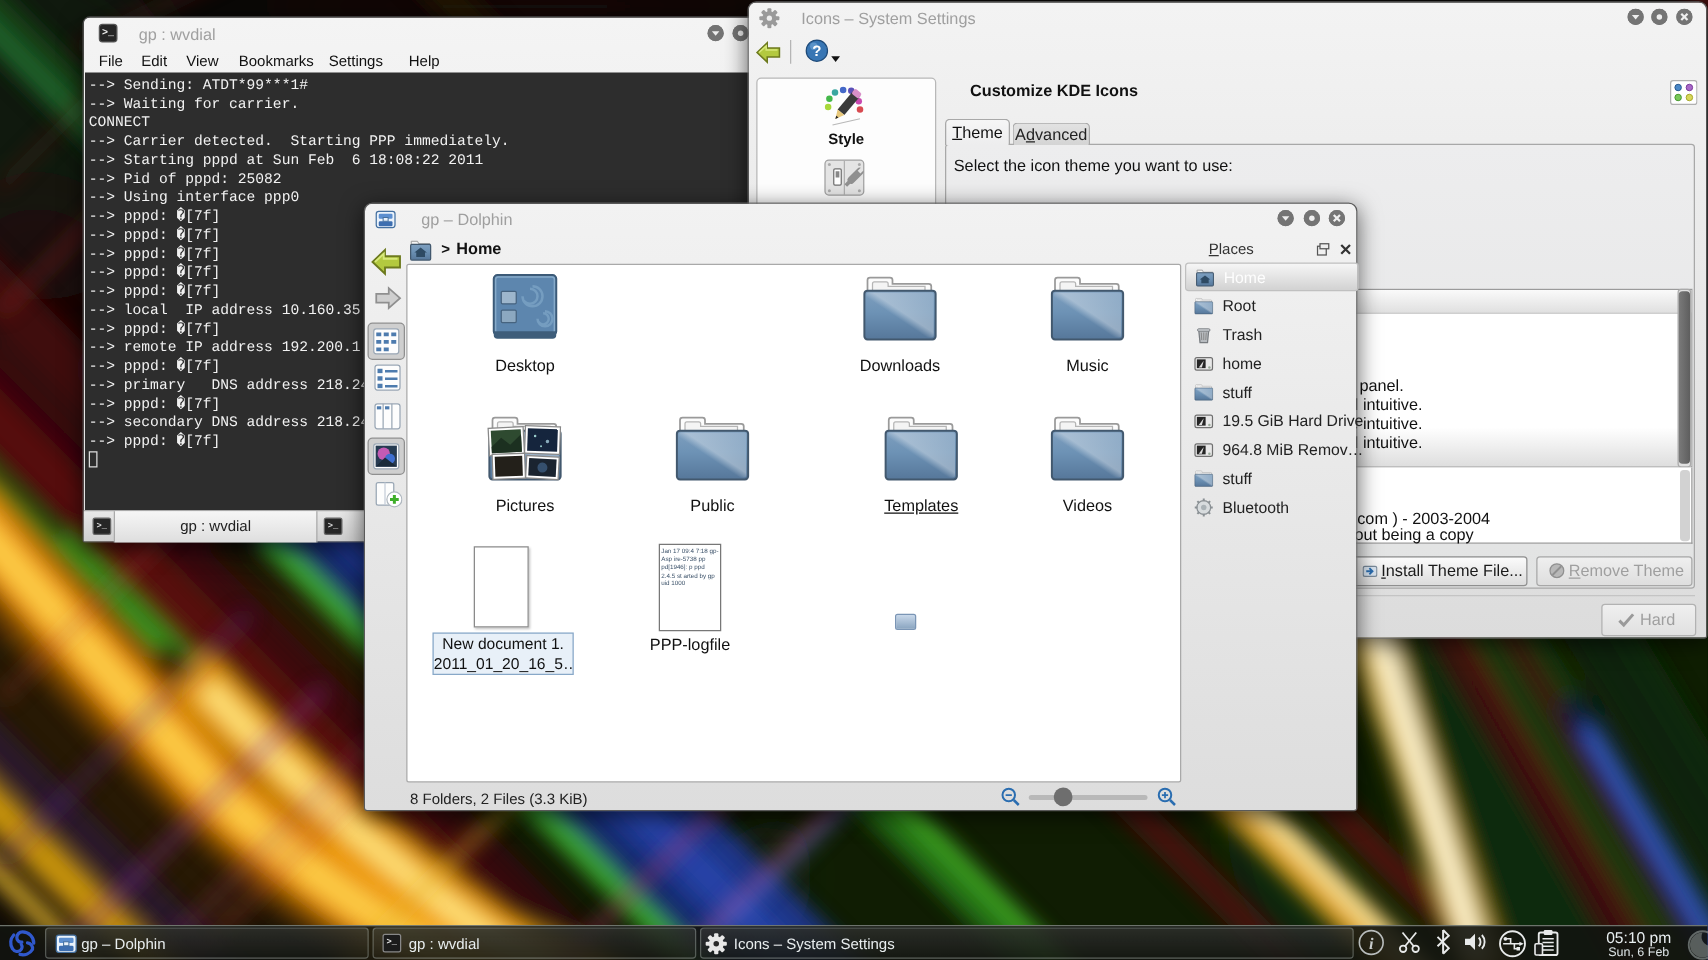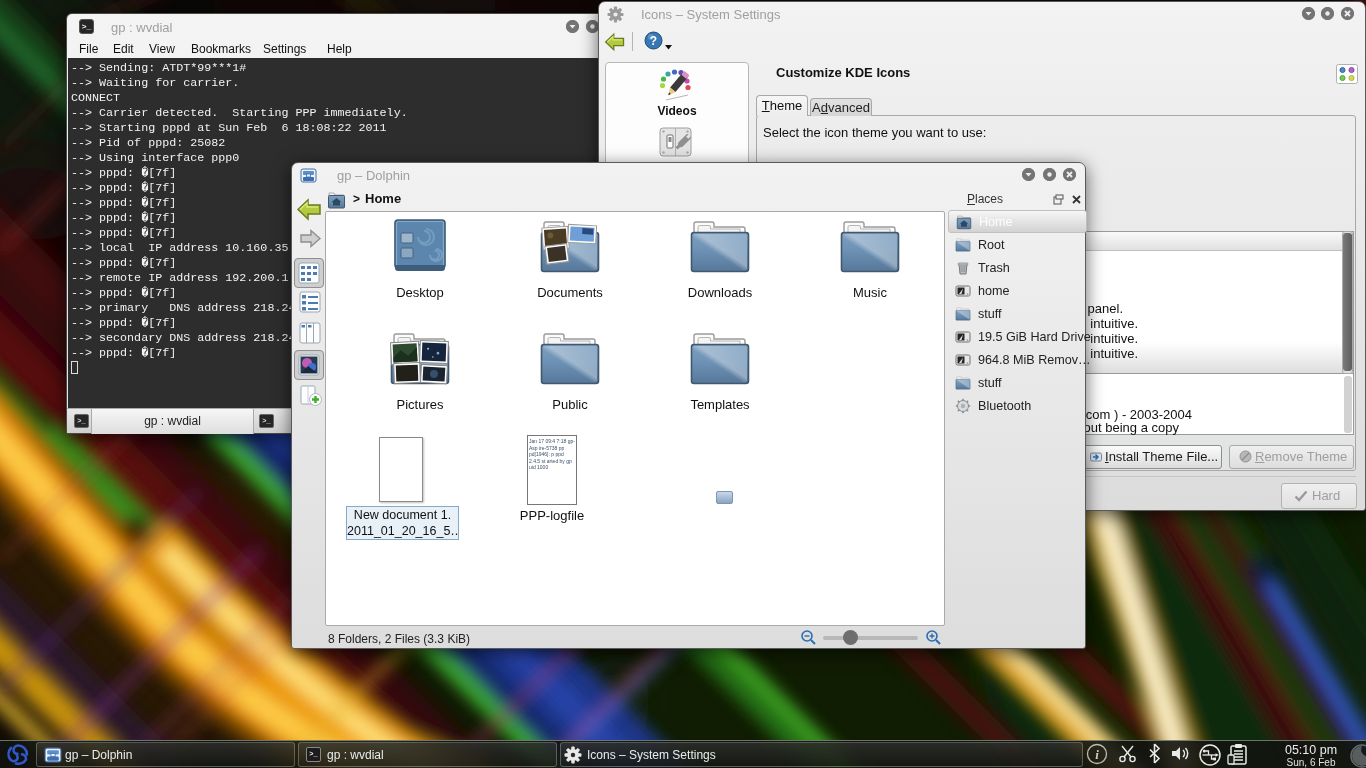--- a/index.html
+++ b/index.html
@@ -250,21 +250,21 @@
         <circle cx="30" cy="18.5" r="2.6" fill="#d84a50"></circle>
       </g>
     <g transform="rotate(40 18 17)">
         <rect x="14.5" y="2" width="7" height="20" fill="#3a3a3a"></rect>
         <rect x="14.5" y="0" width="7" height="5" rx="1.5" fill="#d890c8"></rect>
         <path d="M14.5 22 L18 29 L21.5 22 Z" fill="#e8c87a"></path>
         <path d="M16.8 26.5 L18 29 L19.2 26.5 Z" fill="#222"></path>
       </g>
     <path d="M8 31 L30 26" stroke="#b8b8b8" stroke-width="1"></path>
   </svg>
-  <span style="position:absolute;left:6px;top:102px;width:144px;text-align:center;font-size:12px;font-weight:bold;color:#111;">Videos</span>
+  <span style="position:absolute;left:6px;top:102px;width:144px;text-align:center;font-size:12px;font-weight:bold;color:#111;">Style</span>
   <svg style="position:absolute;left:60px;top:125px" width="33" height="30" viewBox="0 0 33 30">
       <rect x="1" y="1" width="31" height="28" rx="3" fill="#e4e4e4" stroke="#a0a0a0"></rect>
       <circle cx="4.5" cy="4.5" r="1.2" fill="#aaa"></circle>
       <circle cx="28.5" cy="4.5" r="1.2" fill="#aaa"></circle>
       <circle cx="4.5" cy="25.5" r="1.2" fill="#aaa"></circle>
       <circle cx="28.5" cy="25.5" r="1.2" fill="#aaa"></circle>
       <path d="M16.5 1 L16.5 29" stroke="#b0b0b0"></path>
       <rect x="8" y="8" width="6" height="13" rx="1" fill="#fff" stroke="#707070"></rect>
       <rect x="9.5" y="10" width="3" height="5" fill="#888"></rect>
       <g transform="rotate(45 24 15)">
@@ -438,40 +438,20 @@
         <rect x="8.5" y="6.5" width="47" height="45" rx="2" fill="none" stroke="#86aac9" stroke-width="1.2"></rect>
         <g stroke="#7ba3c5" stroke-width="2" fill="none" opacity="0.8">
           <path d="M38 14 a8 8 0 1 1 -8 8 a6 6 0 1 0 6 -6"></path>
           <path d="M48 34 a6 6 0 1 1 -6 6 a4.5 4.5 0 1 0 4.5 -4.5"></path>
         </g>
         <rect x="13" y="18" width="12" height="10" rx="1" fill="#9db6cc" stroke="#46637f"></rect>
         <rect x="13" y="33" width="12" height="10" rx="1" fill="#8ca8c0" stroke="#46637f"></rect>
         <path d="M7 50 L57 50 L57 53 Q57 56 54 56 L10 56 Q7 56 7 53 Z" fill="#3e5d7a"></path>
       </svg>
       <span class="lb">Desktop</span>
-    </div>
-  <div class="fitem" style="left:185px;top:52px;">
-      <svg class="ic" width="64" height="64" viewBox="0 0 64 64">
-        <use href="#folder"></use>
-        <g transform="rotate(-4 20 30)">
-          <rect x="5" y="12" width="26" height="22" fill="#fff" stroke="#999"></rect>
-          <rect x="7" y="14" width="22" height="18" fill="#4a3b24"></rect>
-          <circle cx="13" cy="20" r="3" fill="#6a5a3a"></circle>
-        </g>
-        <g transform="rotate(3 42 22)">
-          <rect x="30" y="10" width="28" height="18" fill="#fff" stroke="#999"></rect>
-          <rect x="32" y="12" width="24" height="14" fill="#6f9fd8"></rect>
-          <rect x="44" y="13" width="11" height="6" fill="#2a4a7a"></rect>
-        </g>
-        <g transform="rotate(-7 18 40)">
-          <rect x="8" y="30" width="22" height="18" fill="#fff" stroke="#999"></rect>
-          <rect x="10" y="32" width="18" height="14" fill="#3a3226"></rect>
-        </g>
-      </svg>
-      <span class="lb">Documents</span>
     </div>
   <div class="fitem" style="left:485px;top:52px;">
       <svg class="ic" width="64" height="64" viewBox="0 0 64 64">
         <use href="#folder"></use>
       </svg>
       <span class="lb">Music</span>
     </div>
   <div class="fitem" style="left:335px;top:52px;">
       <svg class="ic" width="64" height="64" viewBox="0 0 64 64">
         <use href="#folder"></use>
@@ -504,25 +484,31 @@
           <rect x="8" y="38" width="22" height="16" fill="#23201a"></rect>
         </g>
         <g transform="rotate(3 45 46)">
           <rect x="33" y="38" width="26" height="18" fill="#fff" stroke="#888"></rect>
           <rect x="35" y="40" width="22" height="14" fill="#1a2430"></rect>
           <circle cx="46" cy="47" r="4" fill="#35506e"></circle>
         </g>
       </svg>
       <span class="lb">Pictures</span>
     </div>
-  <div class="fitem" style="left:335px;top:164px;">
+  <div class="fitem" style="left:352px;top:164px;text-decoration:underline;">
       <svg class="ic" width="64" height="64" viewBox="0 0 64 64">
         <use href="#folder"></use>
       </svg>
       <span class="lb">Templates</span>
+    </div>
+  <div class="fitem" style="left:485px;top:164px;">
+      <svg class="ic" width="64" height="64" viewBox="0 0 64 64">
+        <use href="#folder"></use>
+      </svg>
+      <span class="lb">Videos</span>
     </div>
 
   <div style="position:absolute;left:87px;top:274px;width:44px;height:65px;background:#fff;border:1px solid #8a8a8a;box-shadow:1px 1px 2px rgba(0,0,0,0.25);"></div>
   <div style="position:absolute;left:54px;top:343px;width:113px;height:34px;background:#e8f0f8;border:1px solid #88a8c8;font-size:12.5px;line-height:16px;text-align:center;color:#111;overflow:hidden;white-space:nowrap;">New document 1.<br>2011_01_20_16_5…</div>
 
   <div style="position:absolute;left:235px;top:272px;width:50px;height:70px;background:#fff;border:1px solid #777;font-size:5px;color:#3a5068;padding:2px 1px;line-height:6.5px;">Jan 17 09:4 7:18 gp-Asp ire-5738 pp pd[1946]: p ppd 2.4.5 st arted by gp uid 1000</div>
   <span style="position:absolute;left:195px;top:345px;width:130px;text-align:center;font-size:13px;color:#111;">PPP-logfile</span>
 
   <div style="position:absolute;left:424px;top:328px;width:17px;height:13px;background:linear-gradient(#c8d8ea,#8aa5c0);border:1px solid #7a95b5;border-radius:2px;"></div>
 

